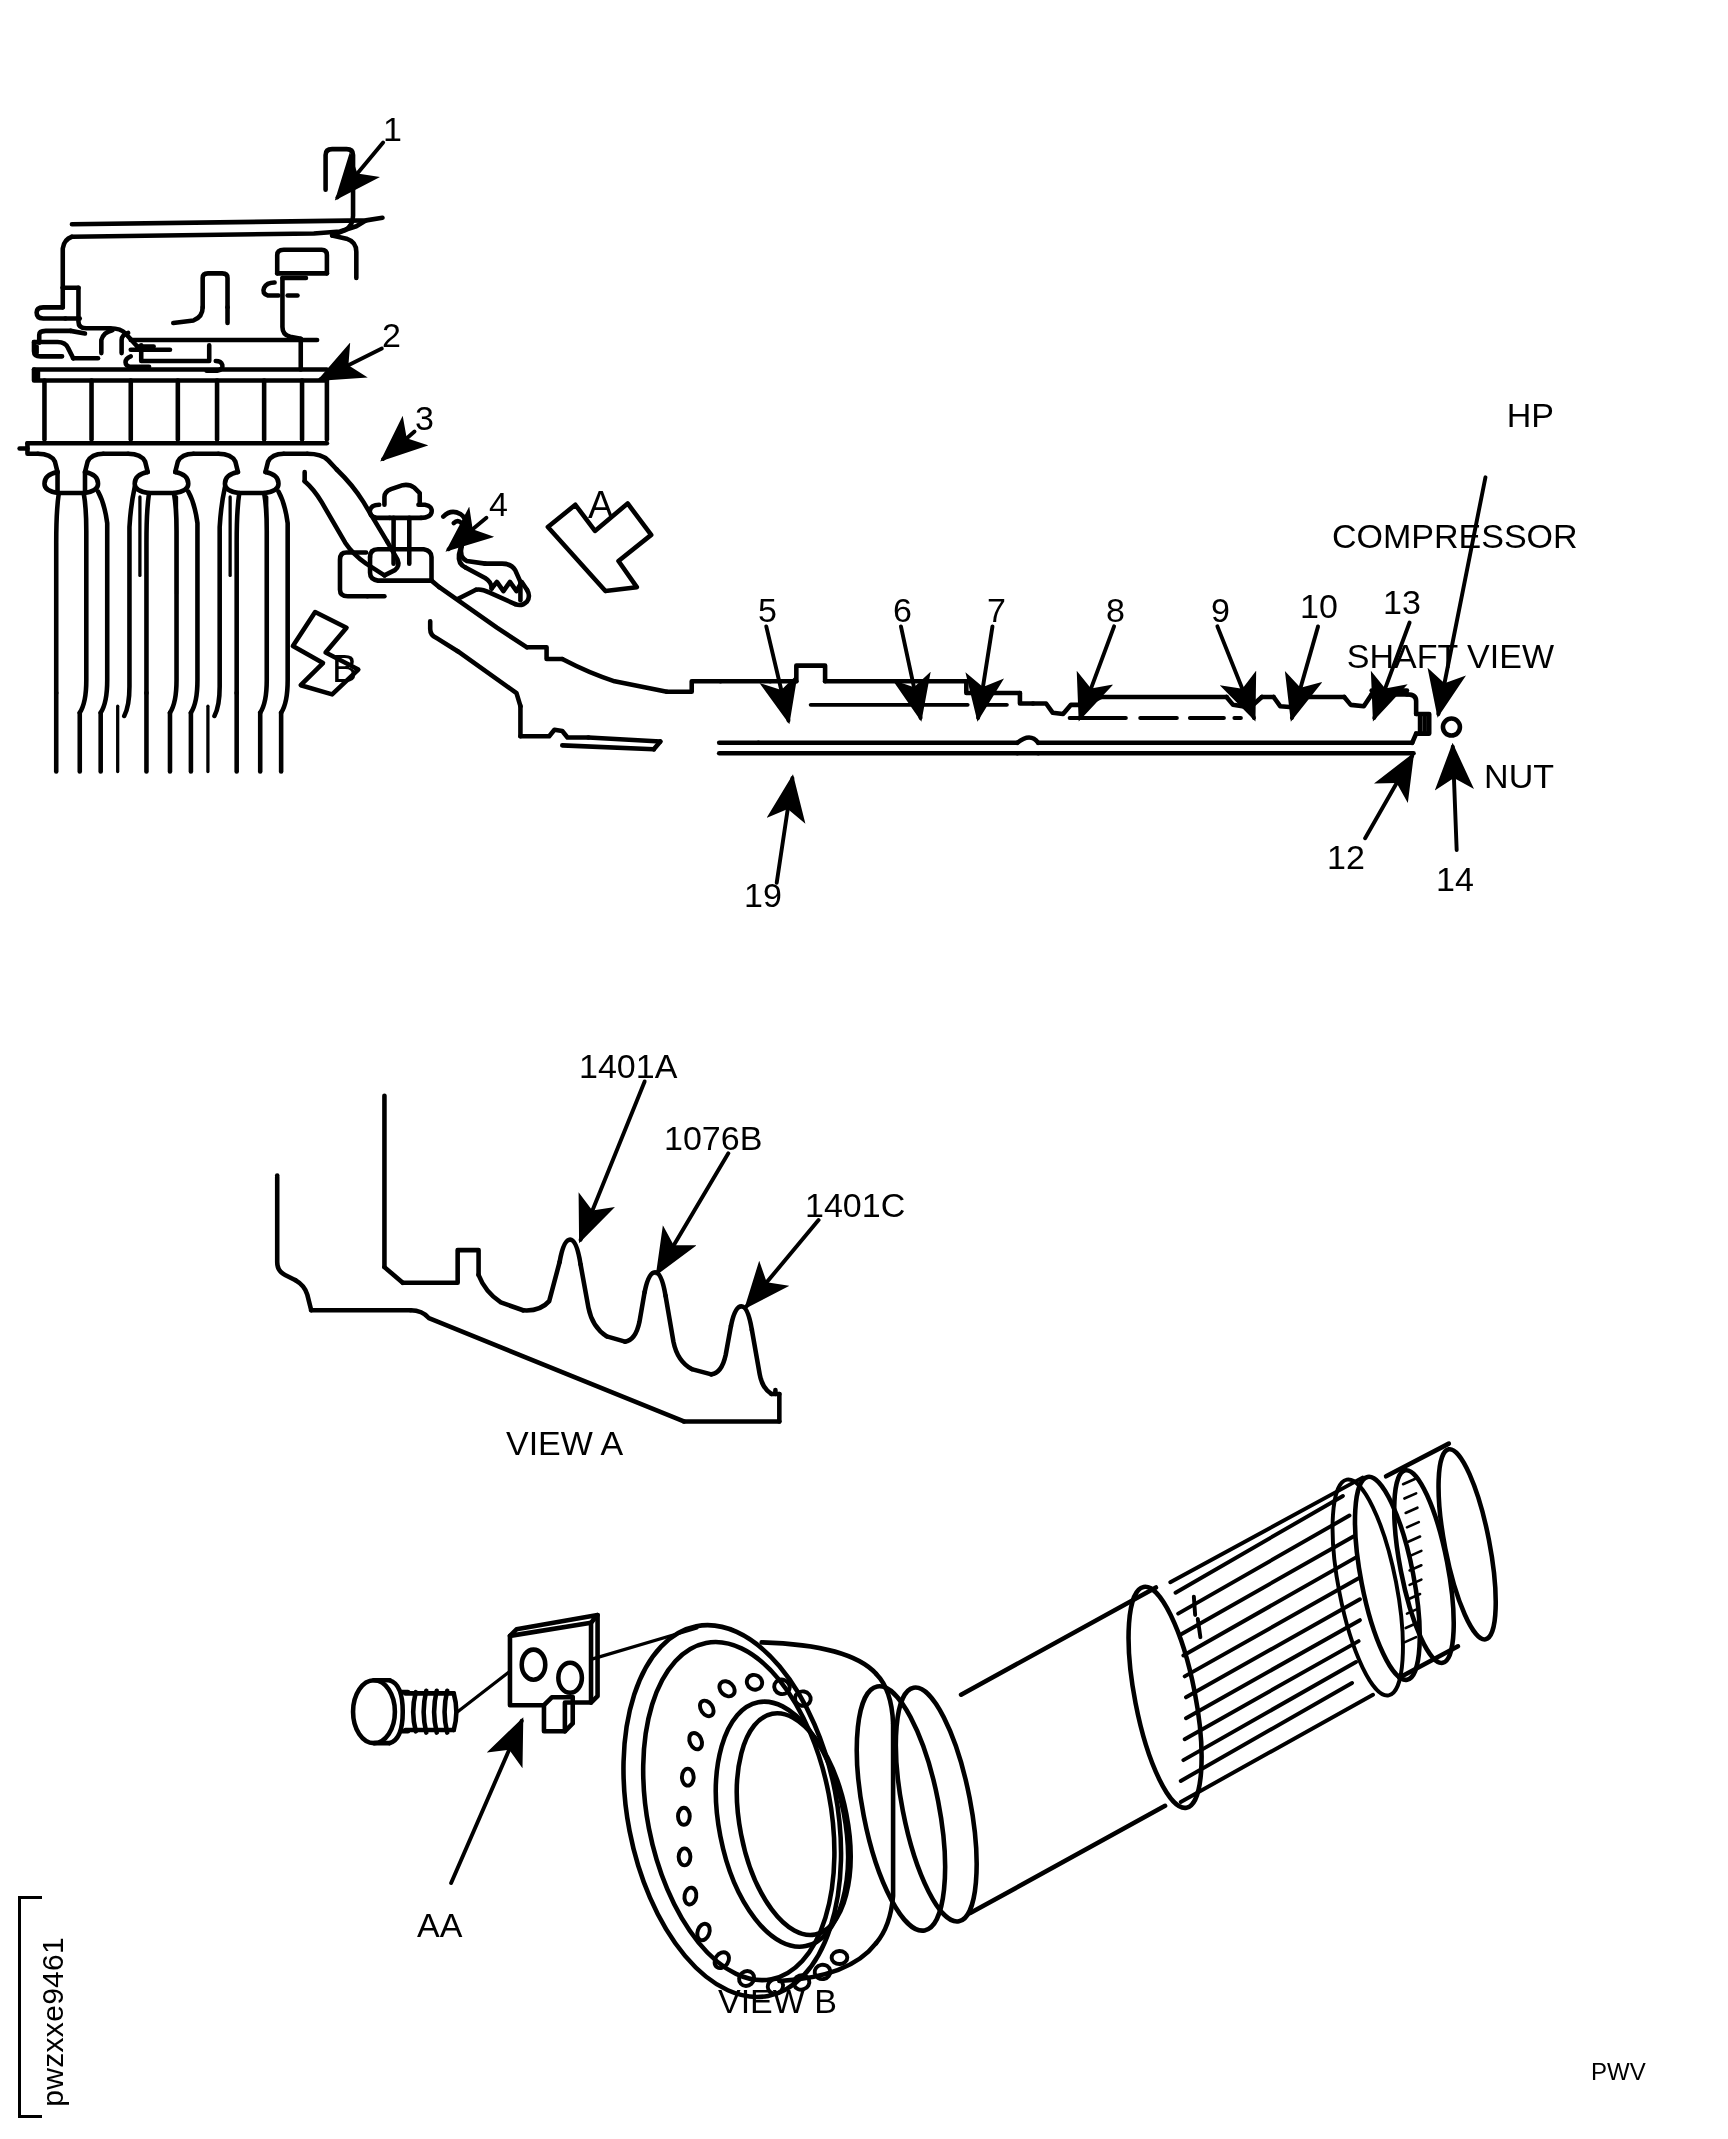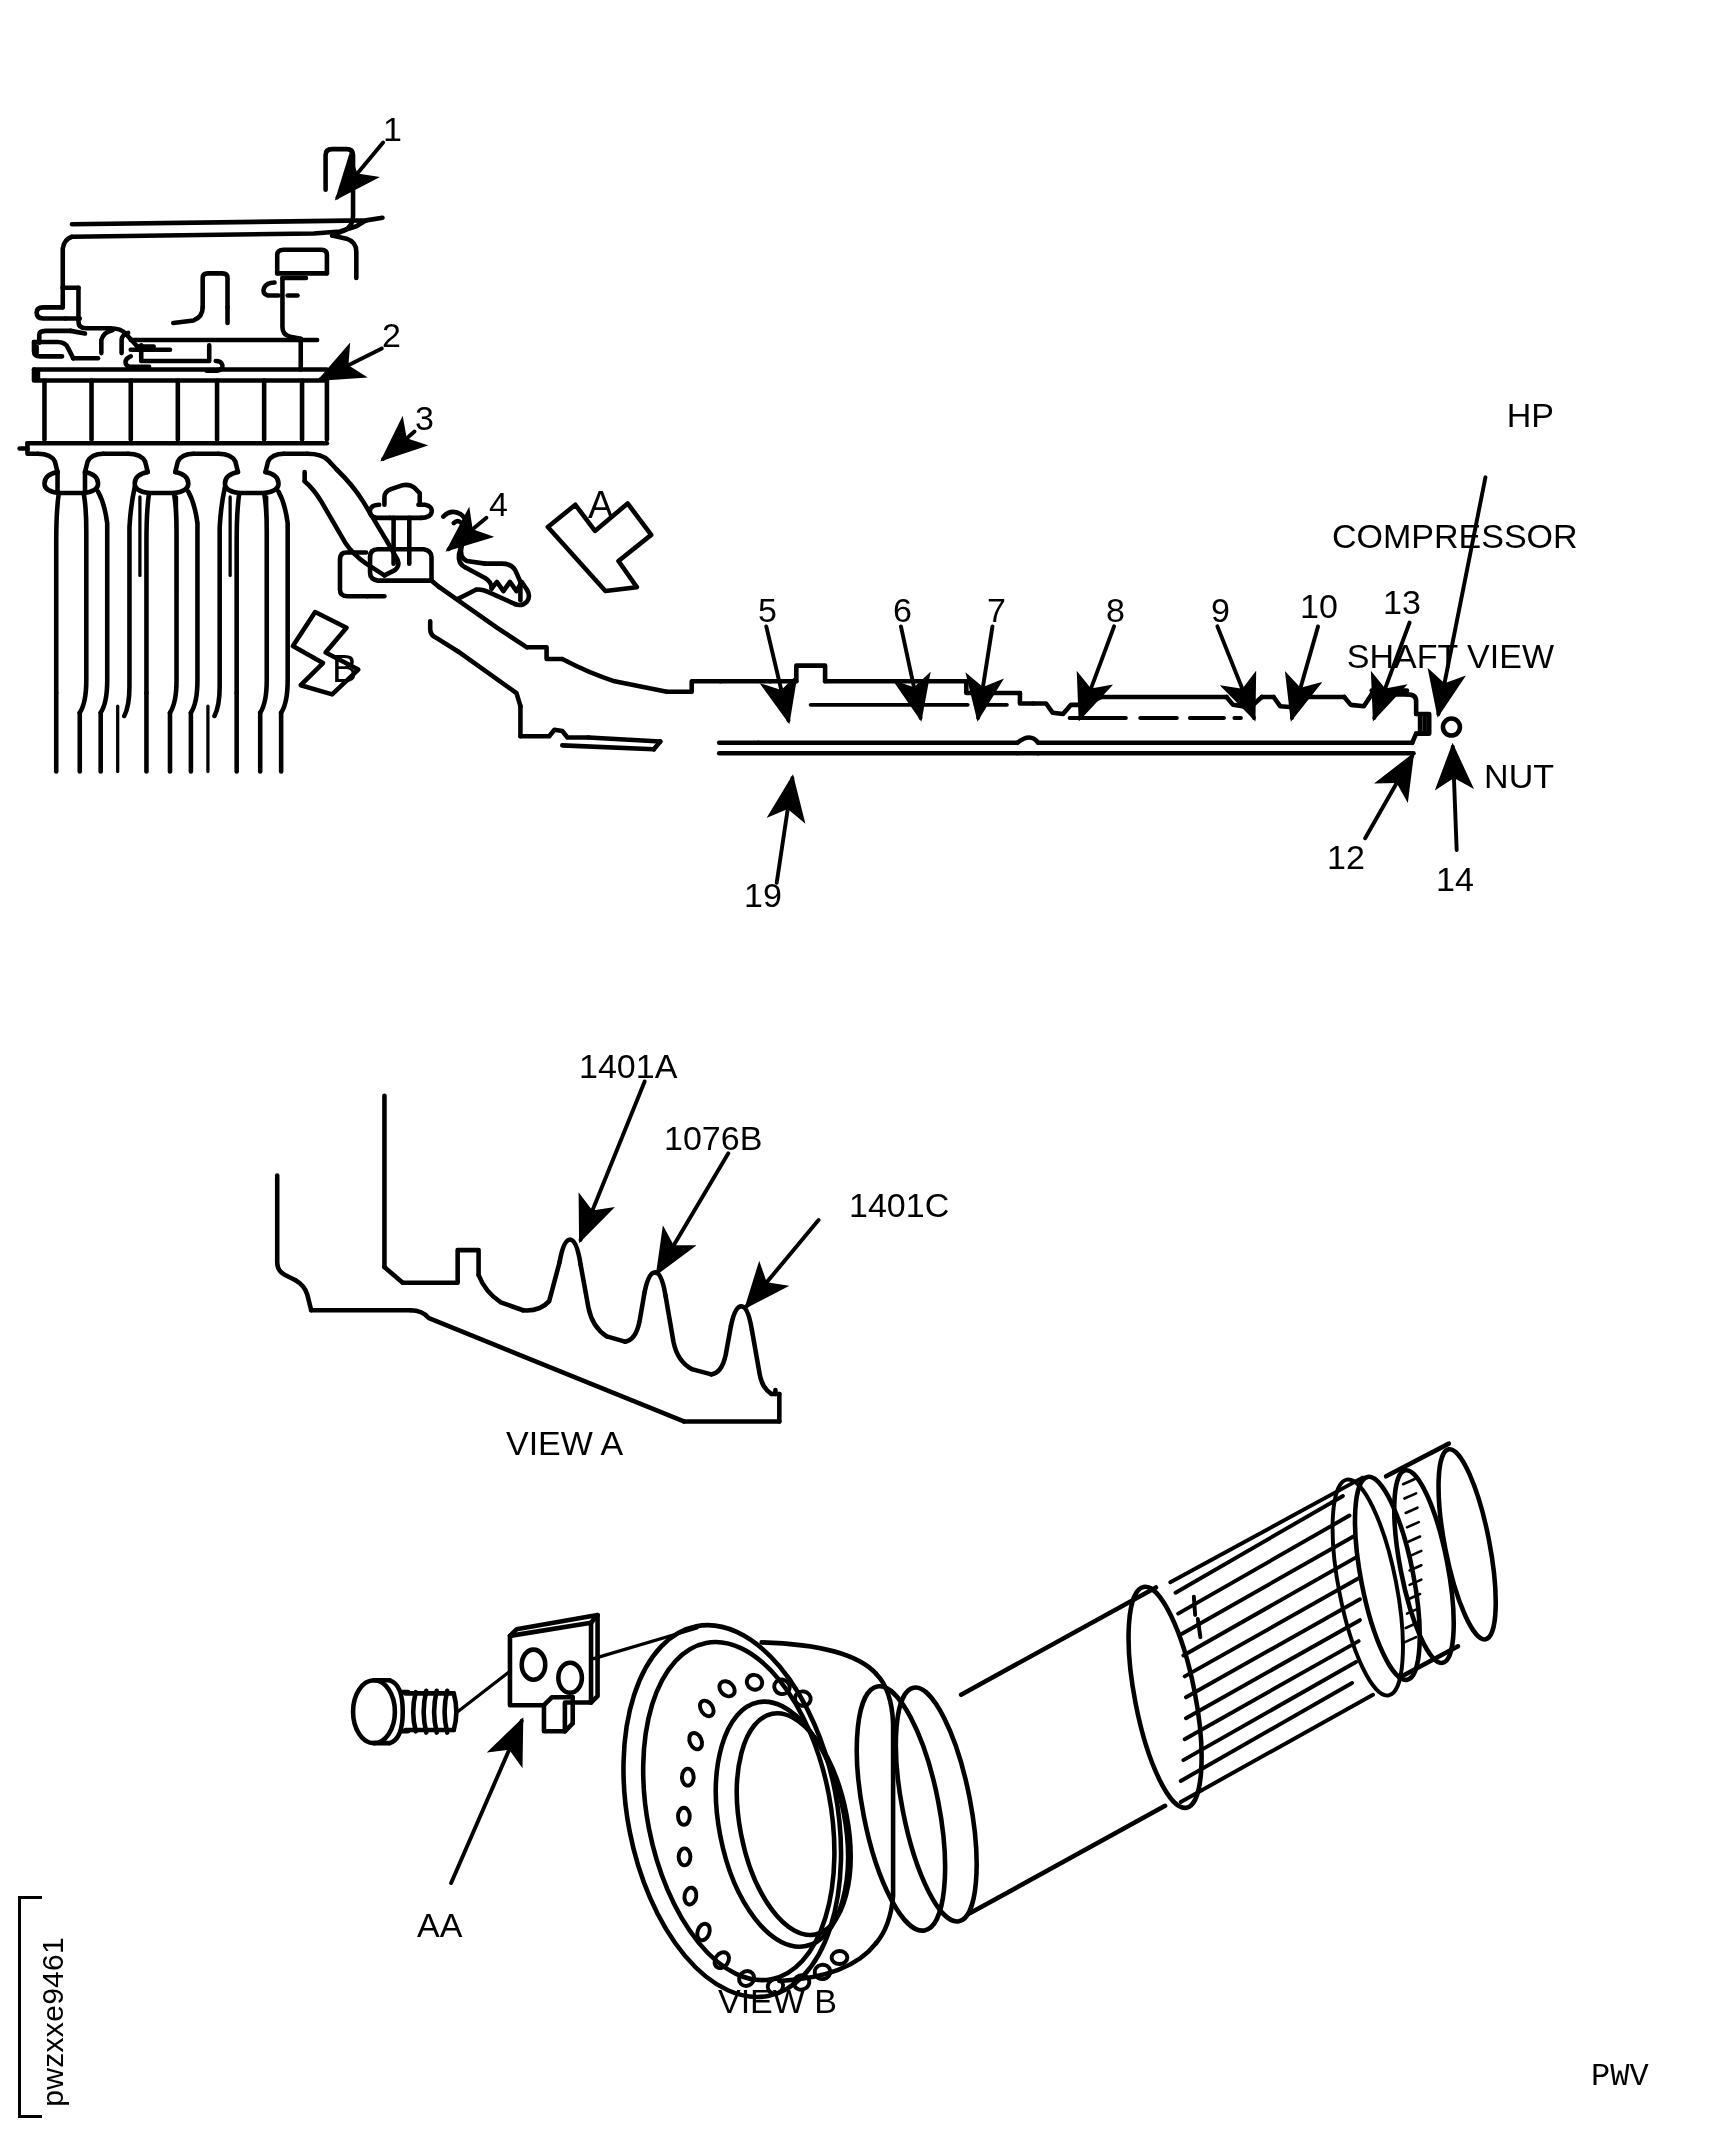--- a/index.html
+++ b/index.html
@@ -42,22 +42,21 @@
     font-size: 38px;
   }
   .item-code {
     font-size: 34px;
   }
   .block-title {
     font-size: 34px;
     text-align: right;
   }
   .corner-code {
-    font-size: 32px;
-    font-family: Liberation Mono, monospace;
+    font-size: 24px;
   }
   #side-code {
     position: absolute;
     left: -78px;
     top: 1958px;
     width: 262px;
     transform: rotate(-90deg);
     transform-origin: 50% 50%;
     font-size: 30px;
     letter-spacing: 0.3px;
@@ -519,21 +518,21 @@
 
   <div class="lbl block-title" style="left:1332px; top:315px; width:222px;">
     <div>HP</div>
     <div>COMPRESSOR</div>
     <div>SHAFT VIEW</div>
     <div>NUT</div>
   </div>
 
   <div class="lbl item-code" style="left:579px; top:1046px;">1401A</div>
   <div class="lbl item-code" style="left:664px; top:1118px;">1076B</div>
-  <div class="lbl item-code" style="left:805px; top:1185px;margin-left:44px;">1401C</div>
+  <div class="lbl item-code" style="left:805px; top:1185px;">1401C</div>
   <div class="lbl view-title" style="left:506px; top:1391px;margin-top:32px;">VIEW A</div>
 
   <div class="lbl item-code" style="left:417px; top:1888px;margin-top:17px;">AA</div>
   <div class="lbl view-title" style="left:718px; top:1981px;">VIEW B</div>
 
   <div id="side-bracket"></div>
   <div id="side-code" class="lbl" style="position:absolute;">pwzxxe9461</div>
 
   <div class="lbl corner-code" style="left:1591px; top:2058px;">PWV</div>
 

